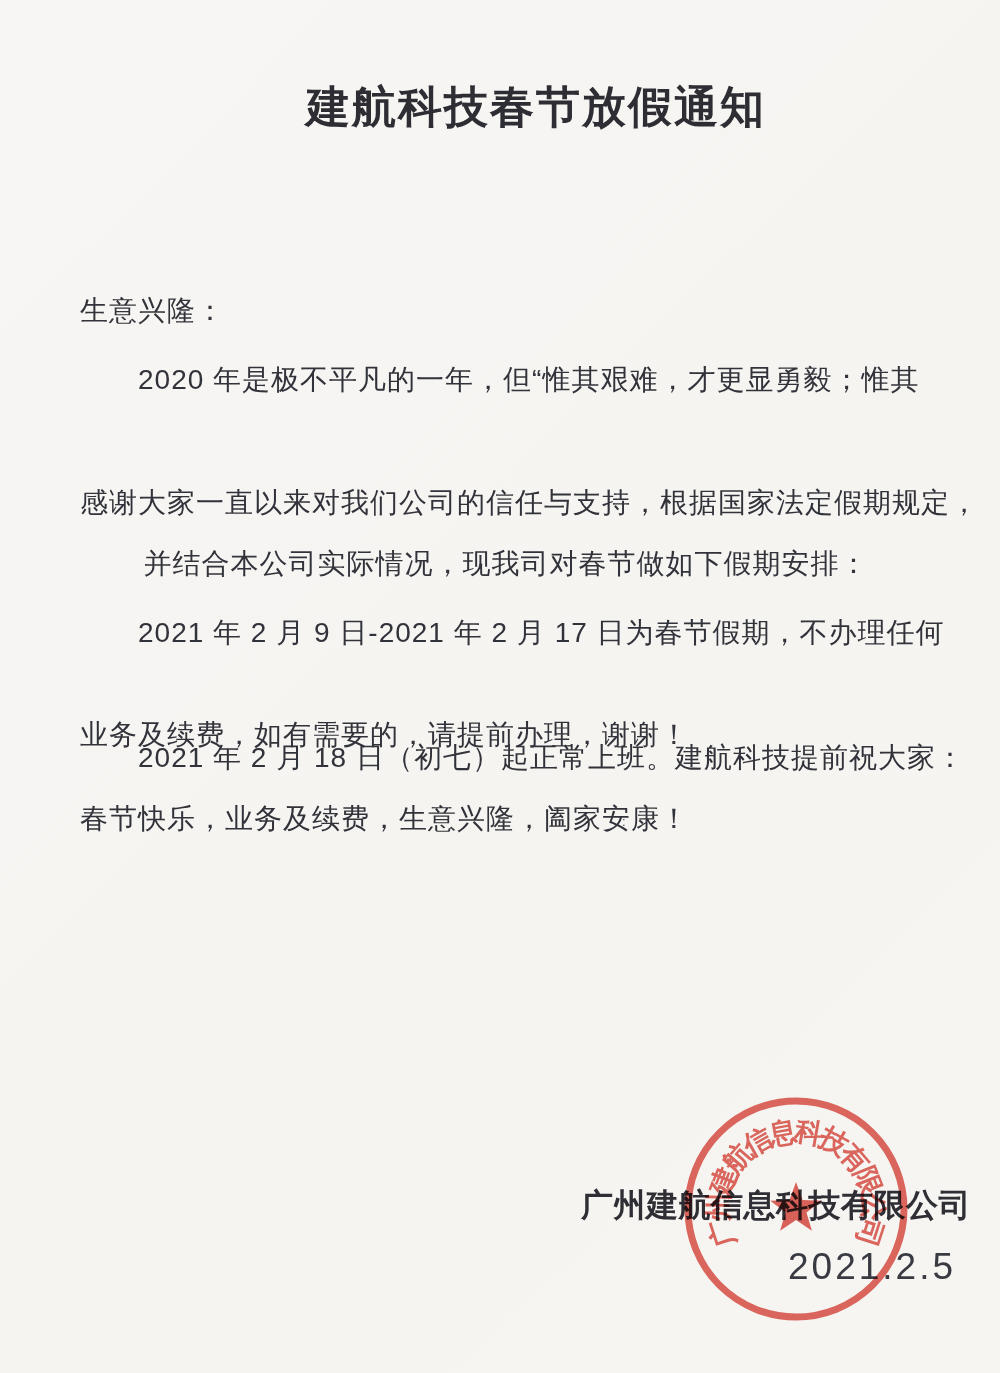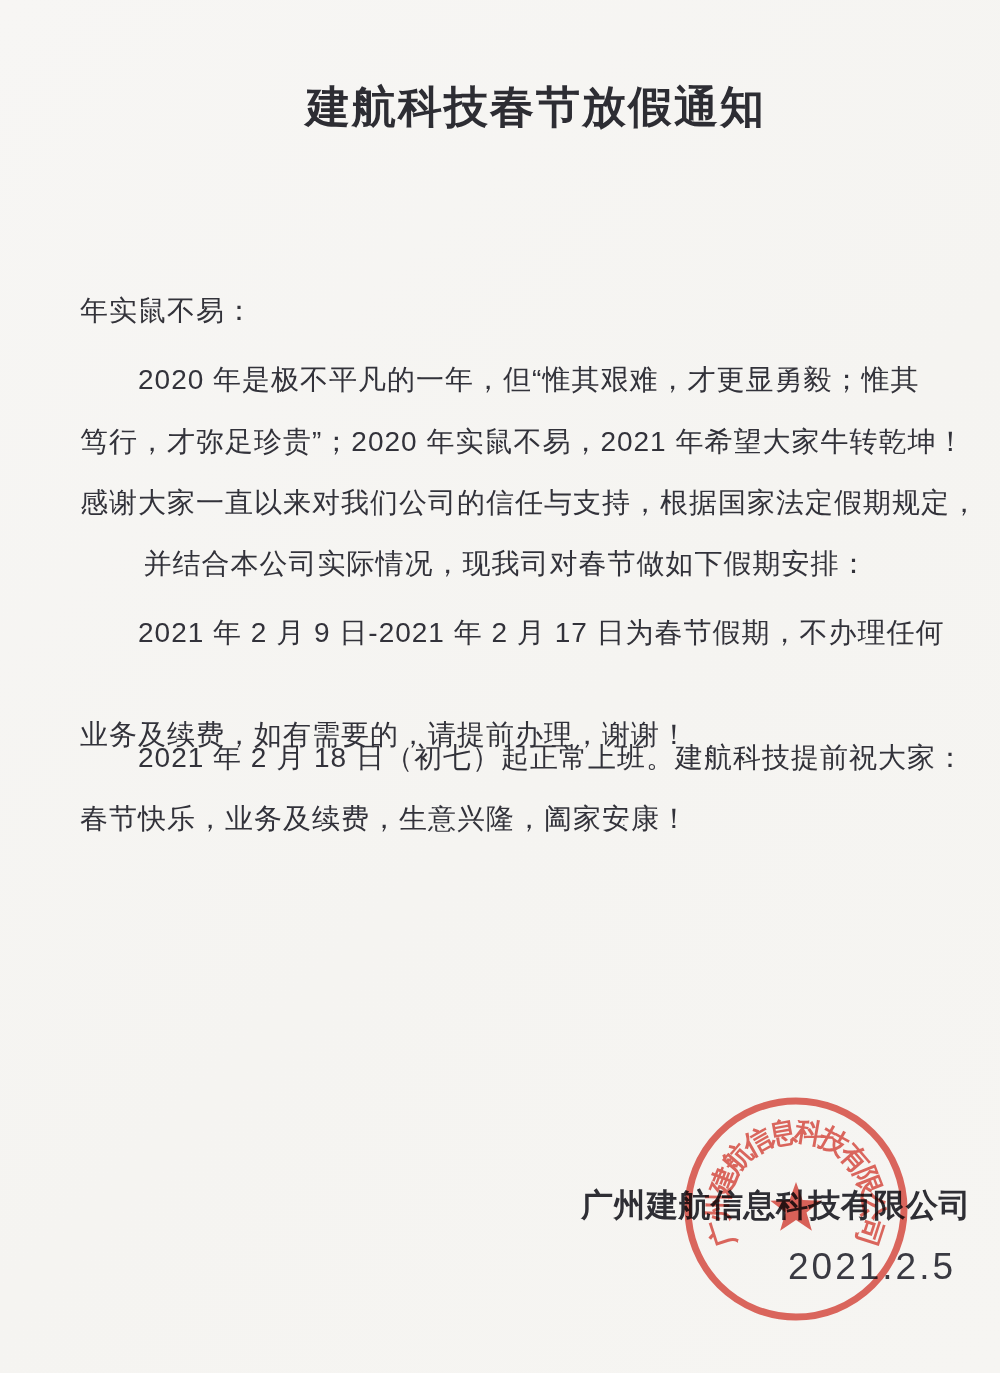--- a/index.html
+++ b/index.html
@@ -104,24 +104,23 @@
     line-height: 7px;
   }
 </style>
 </head>
 <body>
 
 <div class="page">
 
   <div class="doc-title">建航科技春节放假通知</div>
 
-  <div class="salutation">年实鼠不易：</div>
+  <div class="salutation">生意兴隆：</div>
 
   <div class="body-line l0 indent">2020 年是极不平凡的一年，但“惟其艰难，才更显勇毅；惟其</div>
-  <div class="body-line l1">笃行，才弥足珍贵”；2020 年实鼠不易，2021 年希望大家牛转乾坤！</div>
   <div class="body-line l2">感谢大家一直以来对我们公司的信任与支持，根据国家法定假期规定，</div>
   <div class="body-line l3">并结合本公司实际情况，现我司对春节做如下假期安排：</div>
   <div class="body-line l4 indent">2021 年 2 月 9 日-2021 年 2 月 17 日为春节假期，不办理任何</div>
   <div class="body-line l5">业务及续费，如有需要的，请提前办理，谢谢！</div>
   <div class="body-line l6 indent">2021 年 2 月 18 日（初七）起正常上班。建航科技提前祝大家：</div>
   <div class="body-line l7">春节快乐，业务及续费，生意兴隆，阖家安康！</div>
 
   <div class="noise-dot">:</div>
 
   <div class="signature-company">广州建航信息科技有限公司</div>

